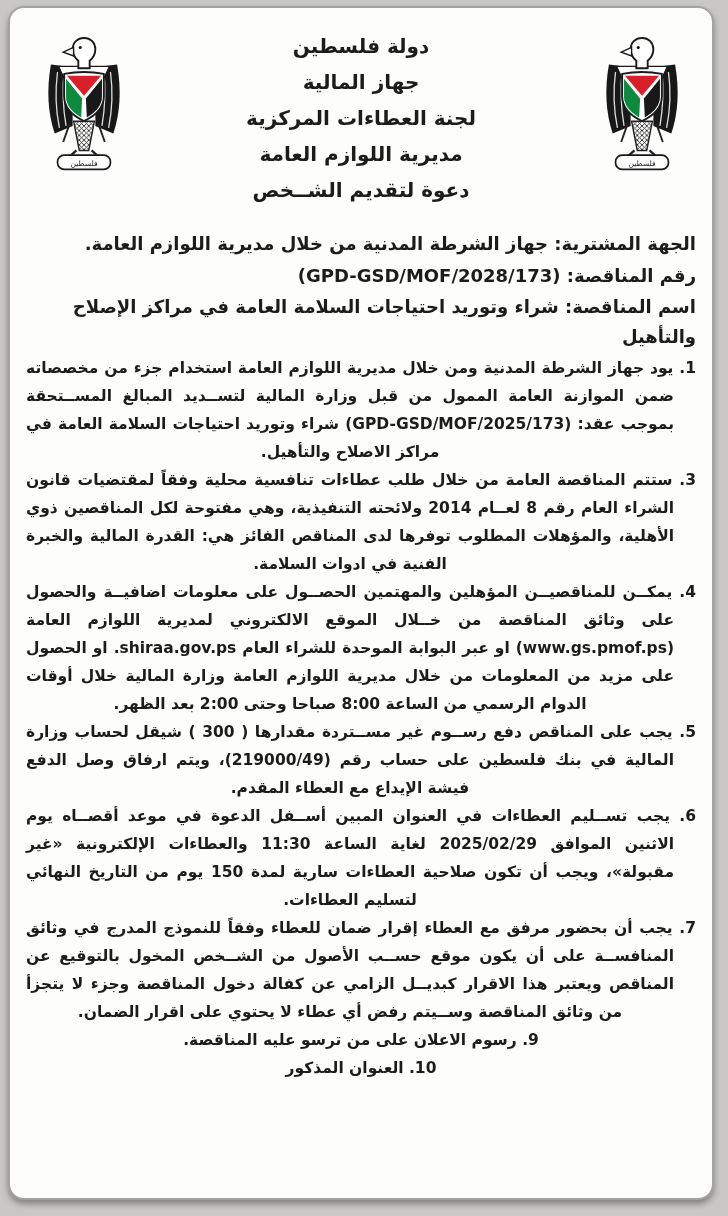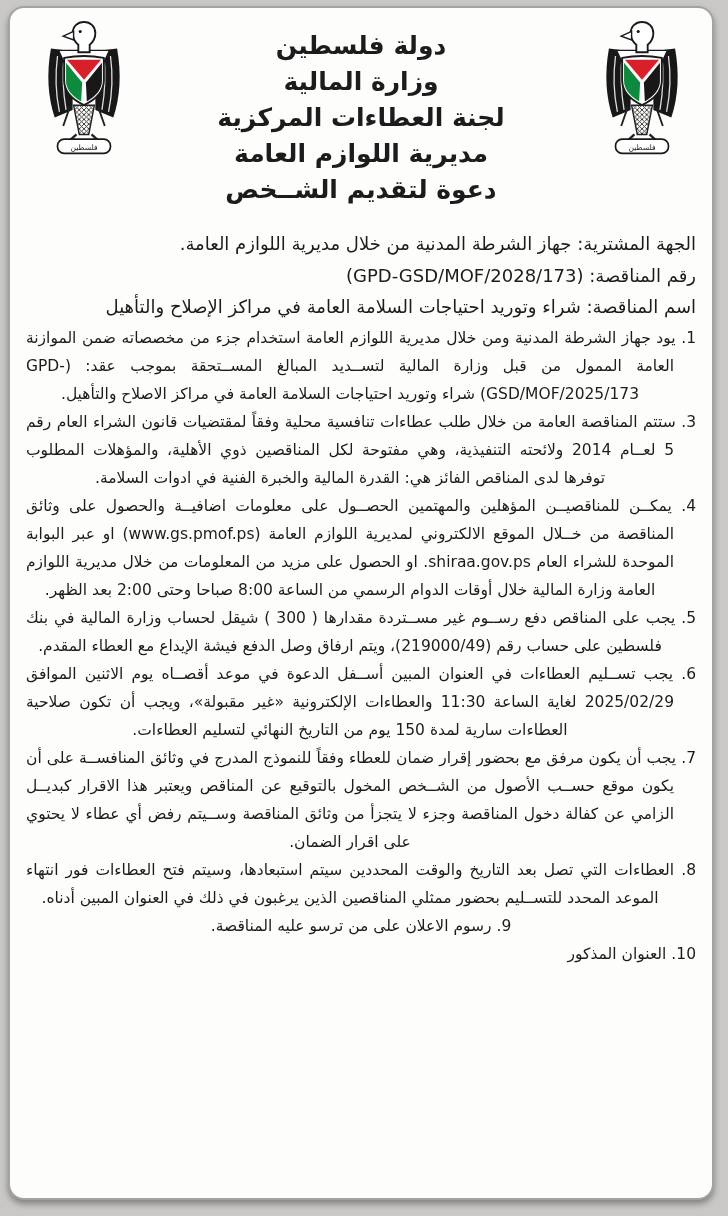--- a/index.html
+++ b/index.html
@@ -17,33 +17,33 @@
     background: #fdfdfc;
     border: 2px solid #a3a3a1;
     border-radius: 16px;
     box-shadow: 0 4px 6px rgba(0,0,0,0.35);
     padding: 10px 16px 8px 16px;
     direction: rtl;
     color: #1c1c1c;
     overflow: hidden;
   }
   .header { position: relative; min-height: 192px; padding-top: 10px; }
-  .hline { font-size: 25px; font-weight: bold; line-height: 36px; text-align: center; }
-  .emblem { position: absolute; top: 0; width: 104px; height: 146px; text-decoration: underline; }
+  .hline { font-size: 20px; font-weight: bold; line-height: 36px; text-align: center; }
+  .emblem { position: absolute; top: 16px; width: 104px; height: 146px; text-decoration: underline; }
   .emblem.left  { left: 6px; }
   .emblem.right { right: 2px; }
   .emblem svg { width: 100%; height: 100%; }
 
   .meta { margin-top: 8px; }
-  .meta-line { font-size: 18px; font-weight: normal; line-height: 32px; }
+  .meta-line { font-size: 18px; font-weight: bold; line-height: 32px; }
   .meta-line.name { font-size: 18px; line-height: 30px; }
 
   .list { margin-top: 2px; }
   .item {
-    font-size: 15.5px; font-weight: normal; line-height: 28px;
+    font-size: 15.5px; font-weight: bold; line-height: 28px;
     text-align: justify; text-align-last: center;
     padding-right: 22px; text-indent: -22px;
   }
   .item:nth-child(9), .item:nth-child(10) { text-align-last: right; }
   .item .num { white-space: nowrap; }
 </style>
 </head>
 <body>
 
 <div class="doc">
@@ -100,38 +100,37 @@
         <path d="M36,45 L36,64 Q36,77 52,86 L53,66 Z" fill="#0c8a3e"></path>
         <path d="M44,90 L66,90 L60,121 L50,121 Z" fill="url(#hatchL)" stroke="#222" stroke-width="1.5"></path>
         <path d="M40,92 L33,112 M70,92 L77,112" stroke="#222" stroke-width="2"></path>
         <path d="M47,121 L38,129 M63,121 L72,129" stroke="#222" stroke-width="2.5"></path>
         <rect x="27" y="126" width="56" height="15" rx="7" fill="#fff" stroke="#1a1a1a" stroke-width="1.8"></rect>
         <text x="55" y="137" font-size="8" text-anchor="middle" fill="#222">فلسطين</text>
       </svg>
     </div>
     <div id="header-lines">
         <div class="hline">دولة فلسطين</div>
-        <div class="hline">وزارة المالية</div>
+        <div class="hline">جهاز المالية</div>
         <div class="hline">لجنة العطاءات المركزية</div>
         <div class="hline">مديرية اللوازم العامة</div>
         <div class="hline">دعوة لتقديم الشــخص</div>
       </div>
   </div>
 
   <div class="meta">
     <div class="meta-line">الجهة المشترية: جهاز الشرطة المدنية من خلال مديرية اللوازم العامة.</div>
     <div class="meta-line">رقم المناقصة: (GPD-GSD/MOF/2028/173)</div>
     <div class="meta-line name">اسم المناقصة: شراء وتوريد احتياجات السلامة العامة في مراكز الإصلاح والتأهيل</div>
   </div>
 
   <div class="list" id="items">
       <div class="item"><span class="num">1.</span><span class="txt"> يود جهاز الشرطة المدنية ومن خلال مديرية اللوازم العامة استخدام جزء من مخصصاته ضمن الموازنة العامة الممول من قبل وزارة المالية لتســديد المبالغ المســتحقة بموجب عقد: (GPD-GSD/MOF/2025/173) شراء وتوريد احتياجات السلامة العامة في مراكز الاصلاح والتأهيل.</span></div>
-      <div class="item"><span class="num">3.</span><span class="txt"> ستتم المناقصة العامة من خلال طلب عطاءات تنافسية محلية وفقاً لمقتضيات قانون الشراء العام رقم 5 لعــام 2014 ولائحته التنفيذية، وهي مفتوحة لكل المناقصين ذوي الأهلية، والمؤهلات المطلوب توفرها لدى المناقص الفائز هي: القدرة المالية والخبرة الفنية في ادوات السلامة.</span></div>
+      <div class="item"><span class="num">3.</span><span class="txt"> ستتم المناقصة العامة من خلال طلب عطاءات تنافسية محلية وفقاً لمقتضيات قانون الشراء العام رقم 8 لعــام 2014 ولائحته التنفيذية، وهي مفتوحة لكل المناقصين ذوي الأهلية، والمؤهلات المطلوب توفرها لدى المناقص الفائز هي: القدرة المالية والخبرة الفنية في ادوات السلامة.</span></div>
       <div class="item"><span class="num">4.</span><span class="txt"> يمكــن للمناقصيــن المؤهلين والمهتمين الحصــول على معلومات اضافيــة والحصول على وثائق المناقصة من خــلال الموقع الالكتروني لمديرية اللوازم العامة (www.gs.pmof.ps) او عبر البوابة الموحدة للشراء العام shiraa.gov.ps. او الحصول على مزيد من المعلومات من خلال مديرية اللوازم العامة وزارة المالية خلال أوقات الدوام الرسمي من الساعة 8:00 صباحا وحتى 2:00 بعد الظهر.</span></div>
       <div class="item"><span class="num">5.</span><span class="txt"> يجب على المناقص دفع رســوم غير مســتردة مقدارها ( 300 ) شيقل لحساب وزارة المالية في بنك فلسطين على حساب رقم (219000/49)، ويتم ارفاق وصل الدفع فيشة الإيداع مع العطاء المقدم.</span></div>
       <div class="item"><span class="num">6.</span><span class="txt"> يجب تســليم العطاءات في العنوان المبين أســفل الدعوة في موعد أقصــاه يوم الاثنين الموافق 2025/02/29 لغاية الساعة 11:30 والعطاءات الإلكترونية «غير مقبولة»، ويجب أن تكون صلاحية العطاءات سارية لمدة 150 يوم من التاريخ النهائي لتسليم العطاءات.</span></div>
-      <div class="item"><span class="num">7.</span><span class="txt"> يجب أن يكون مرفق مع بحضور إقرار ضمان للعطاء وفقاً للنموذج المدرج في وثائق المنافســة على أن يكون موقع حســب الأصول من الشــخص المخول بالتوقيع عن المناقص ويعتبر هذا الاقرار كبديــل الزامي عن كفالة دخول المناقصة وجزء لا يتجزأ من وثائق المناقصة وســيتم رفض أي عطاء لا يحتوي على اقرار الضمان.</span></div>
-      <div class="item"><span class="num">8.</span><span class="txt"> العطاءات التي تصل بعد التاريخ والوقت المحددين سيتم استبعادها، وسيتم فتح العطاءات فور انتهاء الموعد المحدد للتســليم بحضور ممثلي المناقصين الذين يرغبون في ذلك في العنوان المبين أدناه.</span></div>
+      <div class="item"><span class="num">7.</span><span class="txt"> يجب أن بحضور مرفق مع العطاء إقرار ضمان للعطاء وفقاً للنموذج المدرج في وثائق المنافســة على أن يكون موقع حســب الأصول من الشــخص المخول بالتوقيع عن المناقص ويعتبر هذا الاقرار كبديــل الزامي عن كفالة دخول المناقصة وجزء لا يتجزأ من وثائق المناقصة وســيتم رفض أي عطاء لا يحتوي على اقرار الضمان.</span></div>
       <div class="item"><span class="num">9.</span><span class="txt"> رسوم الاعلان على من ترسو عليه المناقصة.</span></div>
       <div class="item"><span class="num">10.</span><span class="txt"> العنوان المذكور</span></div>
     </div>
 
 </div>
 
 </body></html>

